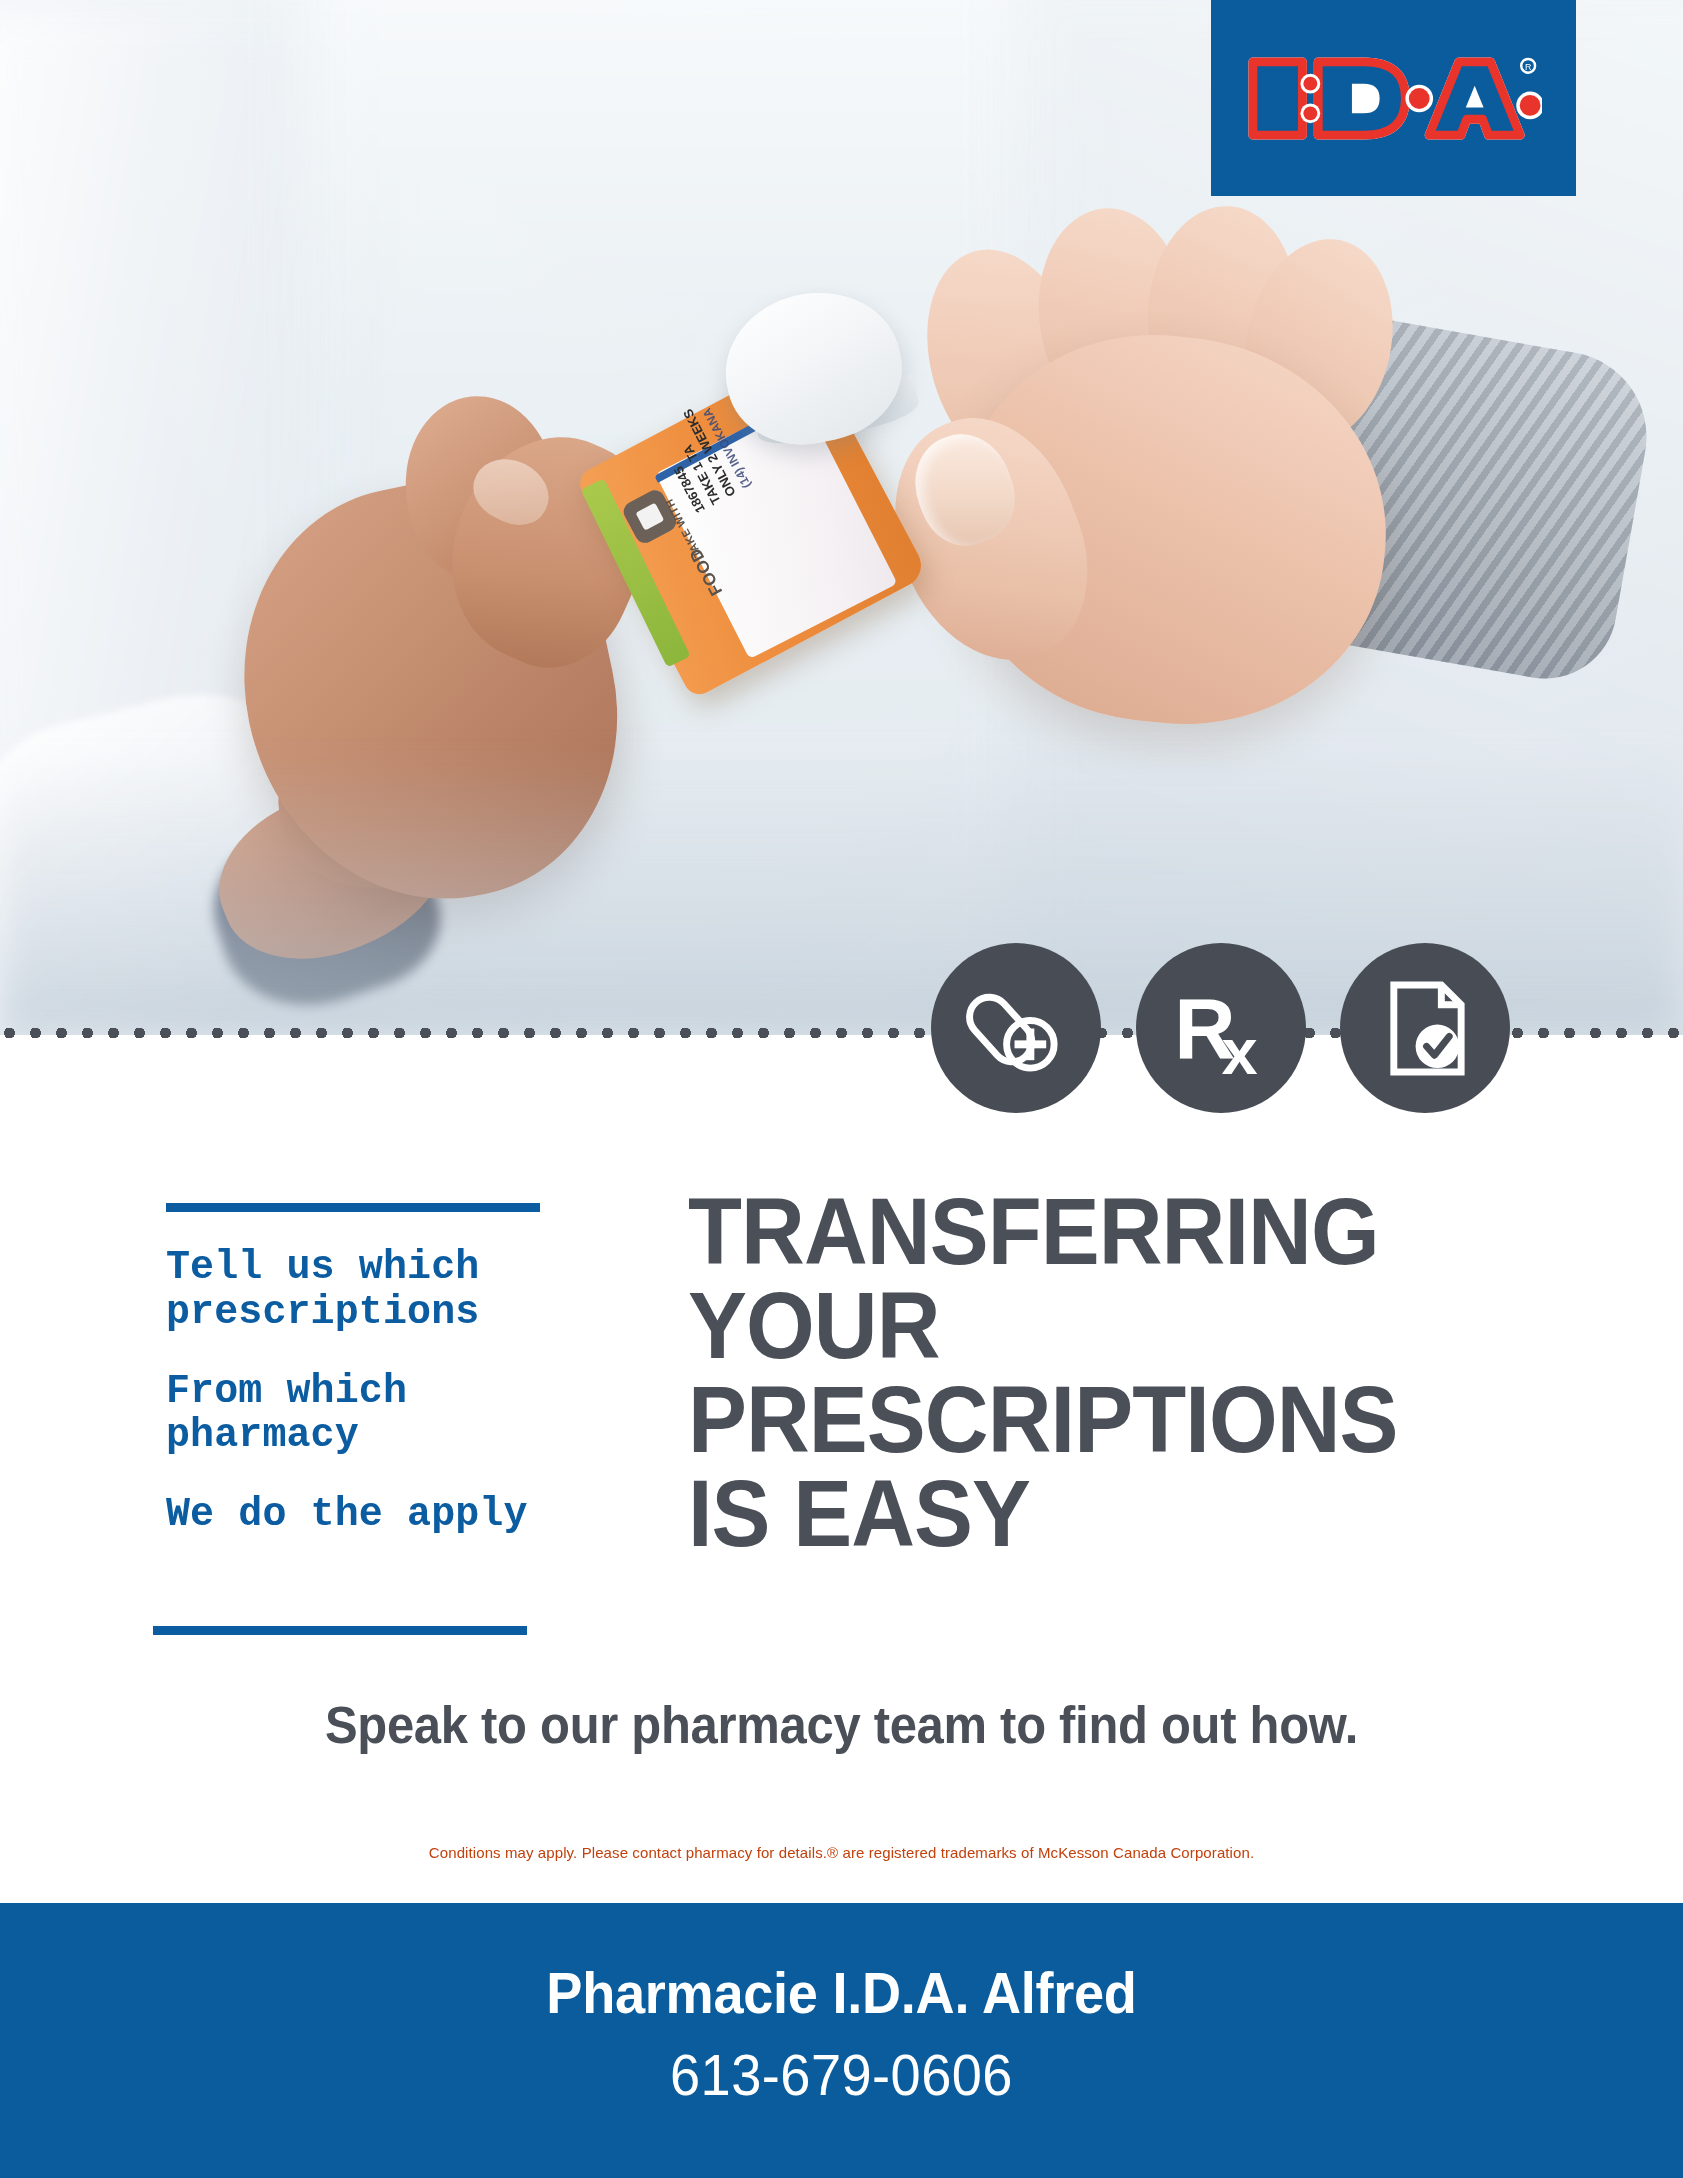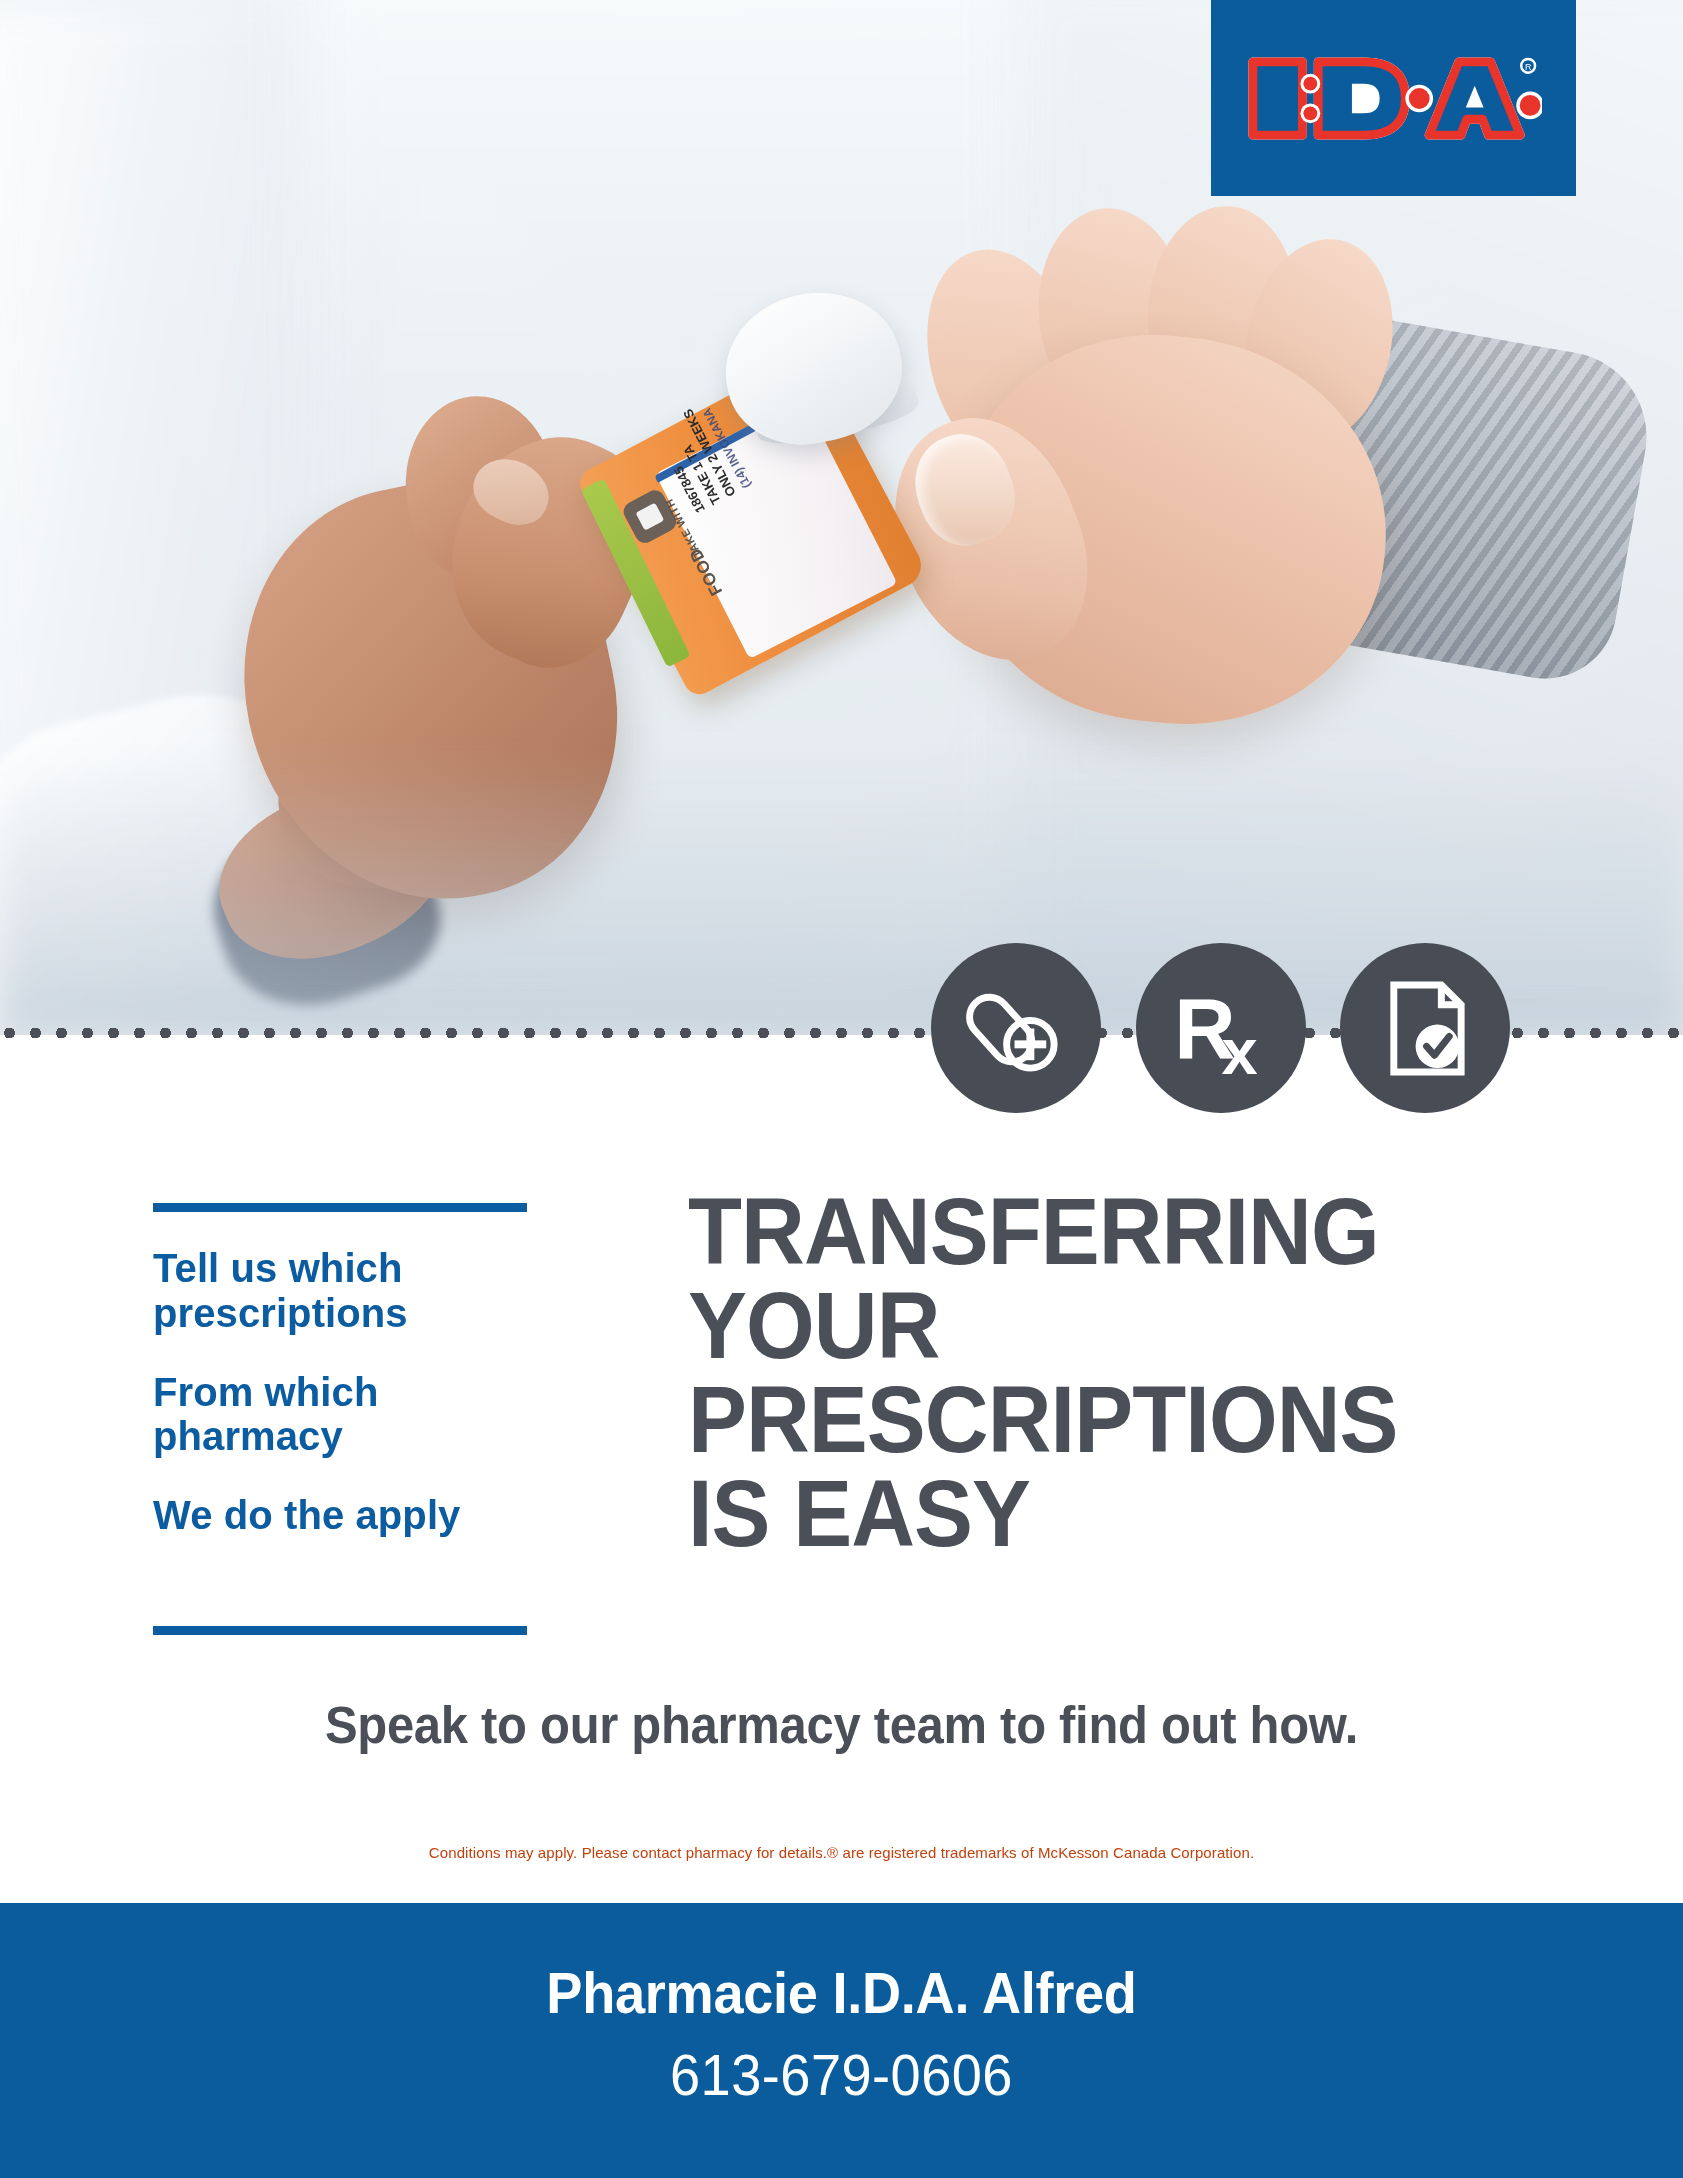--- a/index.html
+++ b/index.html
@@ -223,21 +223,21 @@
   .rx-glyph{
     font-family:"Liberation Sans", sans-serif;
     font-weight:700;font-size:85px;color:#fff;line-height:1;
     letter-spacing:-2px;
   }
   .rx-glyph .x{font-size:65px;position:relative;left:-12px;top:16px;}
 
   
   .content{position:absolute;left:0;top:1035px;width:1683px;height:868px;background:#fff;}
 
-  .left-col{position:absolute;left:153px;top:168px;width:374px;}
+  .left-col{position:absolute;left:166px;top:168px;width:374px;font-family:Liberation Mono, monospace;}
   .rule{height:9px;background:#0b5ca0;width:374px;}
   .rule-bottom{position:absolute;left:153px;top:591px;width:374px;height:9px;background:#0b5ca0;}
   .bullet{
     color:#0b5ca0;font-weight:700;font-size:40px;line-height:1.12;
     margin-top:34px;letter-spacing:0.1px;
   }
   .bullet:first-of-type{margin-top:42px;}
 
   .headline{
     position:absolute;left:688px;top:149px;width:861px;

